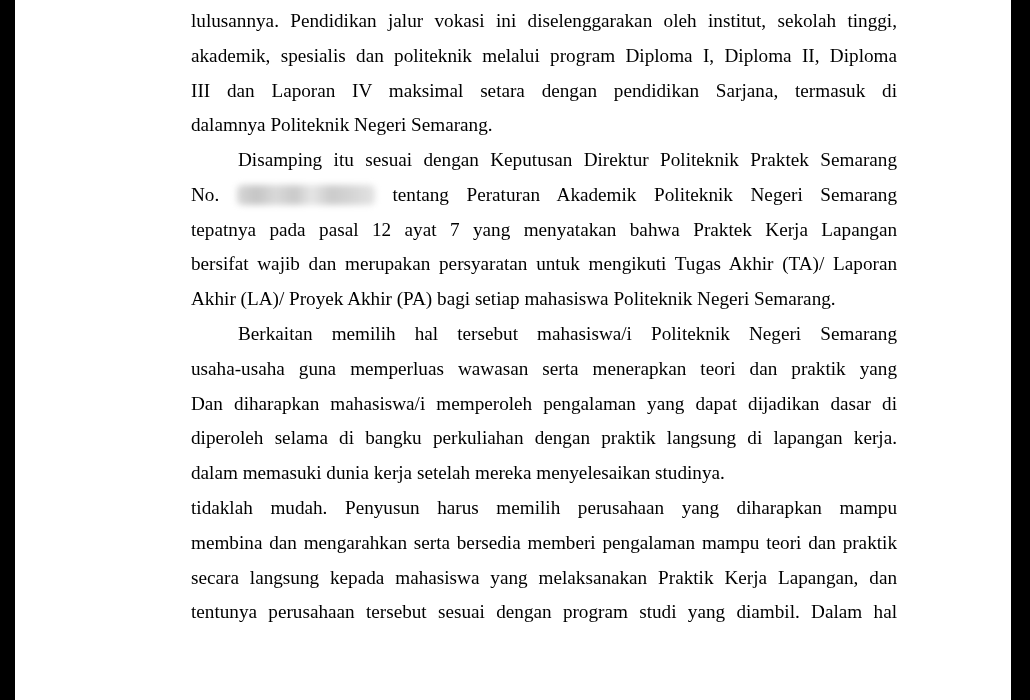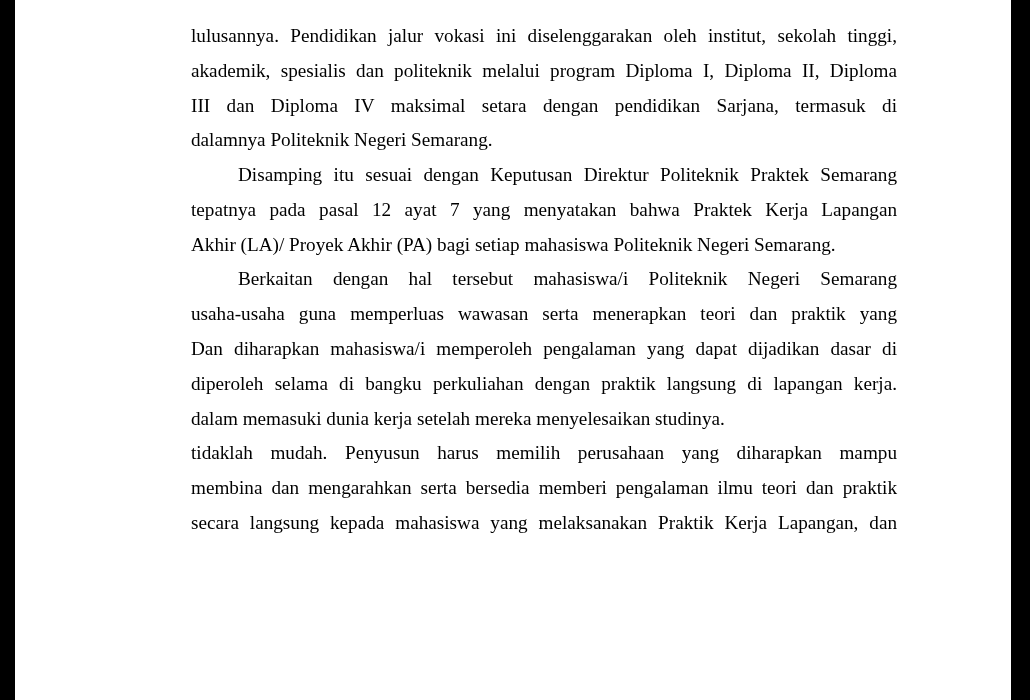--- a/index.html
+++ b/index.html
@@ -20,21 +20,21 @@
     top: 0;
     height: 700px;
     background: #000000;
   }
   .edge-bar.left  { left: 0; width: 15px; }
   .edge-bar.right { left: 1011px; width: 19px; }
 
   .text-block {
     position: absolute;
     left: 191px;
-    top: 19px;
+    top: 4px;
     width: 706px;
     font-size: 19.2px;
     line-height: 34.78px;
     color: #000000;
   }
   .line {
     text-align: justify;
     text-align-last: justify;
   }
   .line.noj {
@@ -61,38 +61,45 @@
 <div class="screen">
 
   <div class="edge-bar left"></div>
   <div class="edge-bar right"></div>
 
   <div class="text-block">
 
     <div>
       <div class="line">lulusannya.  Pendidikan jalur vokasi ini diselenggarakan oleh institut, sekolah tinggi,</div>
       <div class="line">akademik, spesialis dan politeknik melalui program Diploma I, Diploma II, Diploma</div>
-      <div class="line">III dan Diploma IV maksimal setara dengan pendidikan Sarjana, termasuk di</div>
+      <div class="line">III dan Laporan IV maksimal setara dengan pendidikan Sarjana, termasuk di</div>
       <div class="line noj">dalamnya Politeknik Negeri Semarang.</div>
     </div>
 
     <div>
       <div class="line indent">Disamping itu sesuai dengan Keputusan Direktur Politeknik Praktek Semarang</div>
+      <div class="line">
+        <span>No.</span>
+        <span class="redacted"></span>
+        <span>tentang Peraturan Akademik Politeknik Negeri Semarang</span>
+      </div>
       <div class="line">tepatnya pada pasal 12 ayat 7 yang menyatakan bahwa Praktek Kerja Lapangan</div>
+      <div class="line">bersifat wajib dan merupakan persyaratan untuk mengikuti Tugas Akhir (TA)/ Laporan</div>
       <div class="line noj">Akhir (LA)/ Proyek Akhir (PA) bagi setiap mahasiswa Politeknik Negeri Semarang.</div>
     </div>
 
     <div>
-      <div class="line indent">Berkaitan dengan hal tersebut mahasiswa/i Politeknik Negeri Semarang</div>
+      <div class="line indent">Berkaitan memilih hal tersebut mahasiswa/i Politeknik Negeri Semarang</div>
       <div class="line">usaha-usaha guna memperluas wawasan serta menerapkan teori dan praktik yang</div>
       <div class="line">Dan diharapkan mahasiswa/i memperoleh pengalaman yang dapat dijadikan dasar di</div>
       <div class="line">diperoleh selama di bangku perkuliahan dengan praktik langsung di lapangan kerja.</div>
       <div class="line noj">dalam memasuki dunia kerja setelah mereka menyelesaikan studinya.</div>
     </div>
 
     <div>
       <div class="line">tidaklah mudah. Penyusun harus memilih perusahaan yang diharapkan mampu</div>
-      <div class="line">membina dan mengarahkan serta bersedia memberi pengalaman ilmu teori dan praktik</div>
+      <div class="line">membina dan mengarahkan serta bersedia memberi pengalaman mampu teori dan praktik</div>
       <div class="line">secara langsung kepada mahasiswa yang melaksanakan Praktik Kerja Lapangan, dan</div>
+      <div class="line">tentunya perusahaan tersebut sesuai dengan program studi yang diambil.  Dalam hal</div>
     </div>
 
   </div>
 </div>
 
 </body></html>

